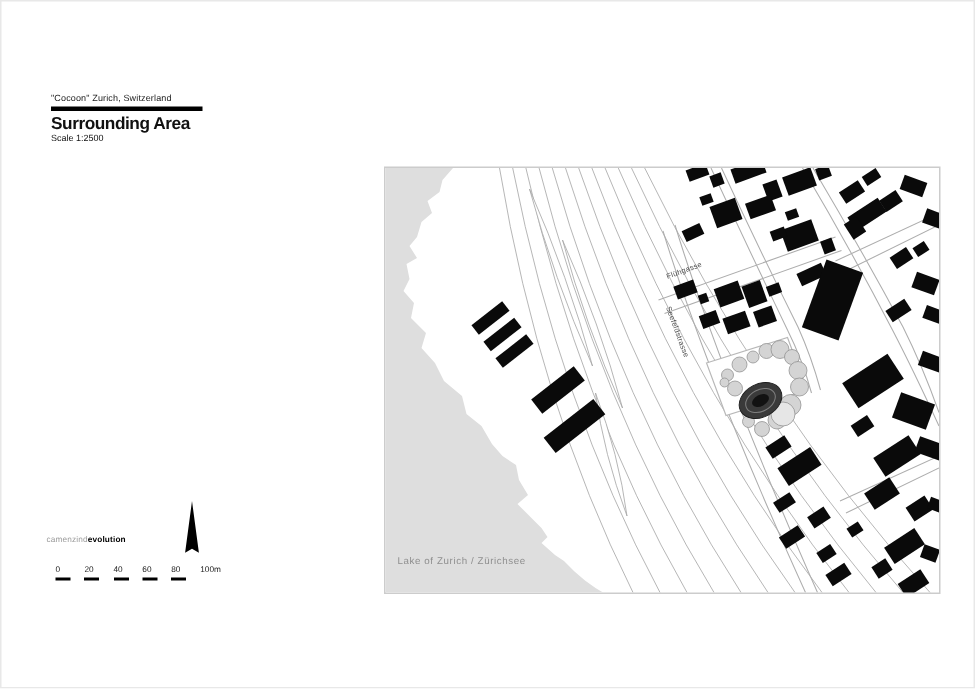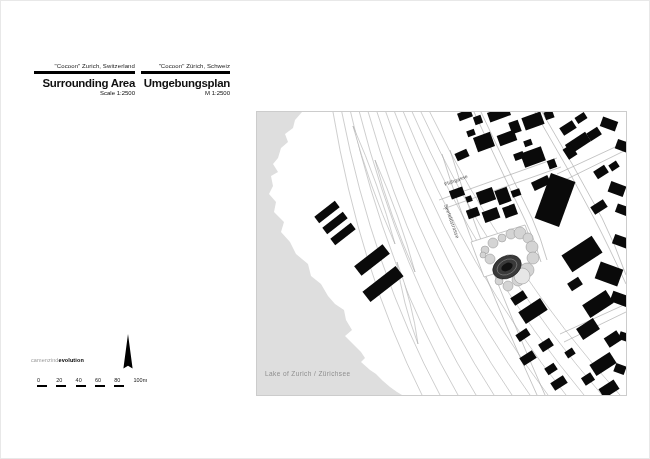--- a/index.html
+++ b/index.html
@@ -4,21 +4,21 @@
 <style>
   html,body{margin:0;padding:0;background:#fff;}
   .page{
     position:relative;width:650px;height:459px;background:#ffffff;
     font-family:"Liberation Sans", sans-serif;color:#111;overflow:hidden;
     border:1px solid #e8e8e8;box-sizing:border-box;
   }
   
   .title-block{position:absolute;left:33px;top:62px;width:196px;display:flex;gap:6px;}
   .tcol{display:flex;flex-direction:column;}
-  .tcol.left{width:101px;text-align:right;}
+  .tcol.left{width:101px;}
   .tcol.right{width:89px;text-align:right;}
   .eyebrow{font-size:6px;letter-spacing:.1px;color:#1a1a1a;margin-bottom:2px;white-space:nowrap;}
   .tbar{height:2.5px;background:#000;width:100%;}
   .theading{font-size:11.5px;font-weight:bold;letter-spacing:-.3px;margin-top:3px;white-space:nowrap;}
   .tscale{font-size:6px;margin-top:1px;}
   
   .logo{position:absolute;left:30px;top:356px;font-size:5.5px;letter-spacing:.1px;white-space:nowrap;}
   .logo .lt{color:#9a9a9a;}
   .logo .bd{color:#000;font-weight:bold;}
   .north{position:absolute;left:119px;top:332px;width:16px;height:37px;}
@@ -38,26 +38,20 @@
 <body>
 
 <div class="page">
 
   <div class="title-block">
     <div class="tcol left">
       <div class="eyebrow">"Cocoon" Zurich, Switzerland</div>
       <div class="tbar"></div>
       <div class="theading">Surrounding Area</div>
       <div class="tscale">Scale 1:2500</div>
-    </div>
-    <div class="tcol right">
-      <div class="eyebrow">"Cocoon" Zürich, Schweiz</div>
-      <div class="tbar"></div>
-      <div class="theading">Umgebungsplan</div>
-      <div class="tscale">M 1:2500</div>
     </div>
   </div>
 
   <div class="logo"><span class="lt">camenzind</span><span class="bd">evolution</span></div>
 
   <svg class="north" viewBox="0 0 16 37">
     <polygon points="8,1 12.6,35.5 8,32.8 3.4,35.5" fill="#000"></polygon>
   </svg>
 
   <div class="scalebar">

